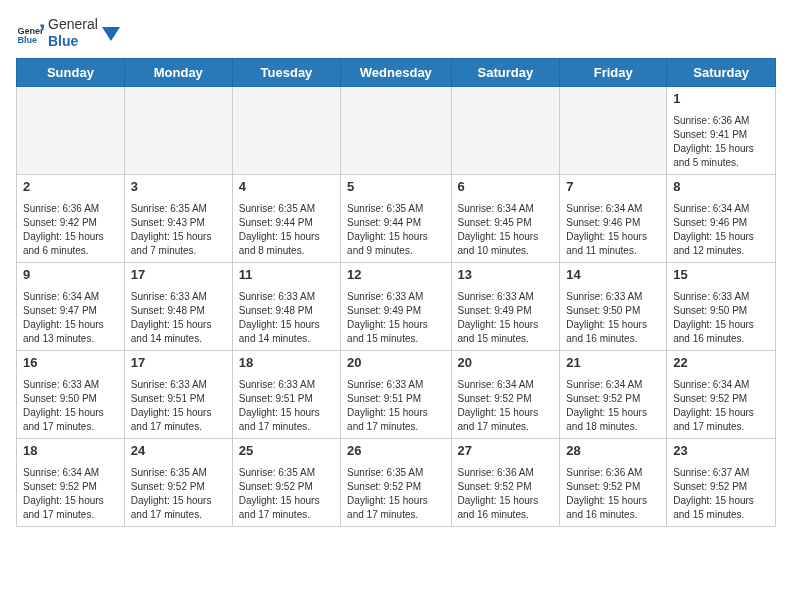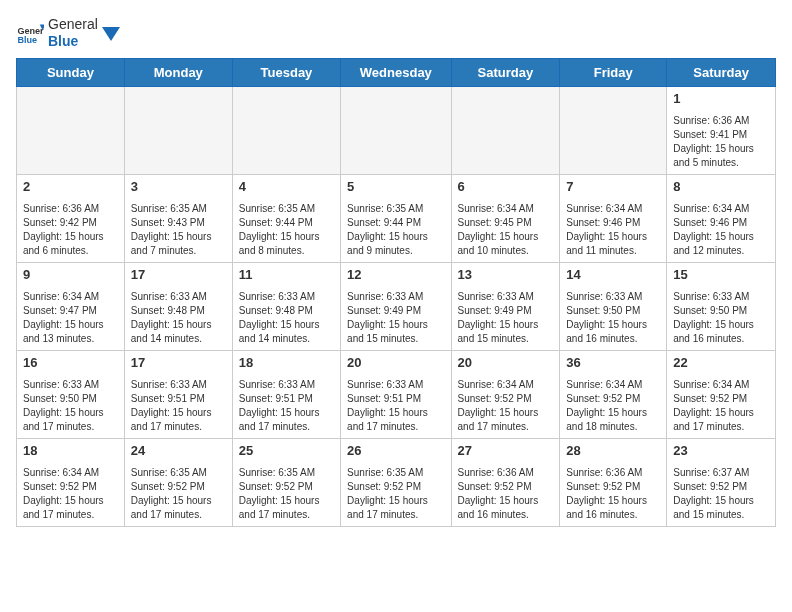--- a/index.html
+++ b/index.html
@@ -261,21 +261,21 @@
 and 17 minutes.</div>
         </td>
         <td>
           <div class="day-number">20</div>
           <div class="day-info" style="white-space: pre-line;">Sunrise: 6:34 AM
 Sunset: 9:52 PM
 Daylight: 15 hours
 and 17 minutes.</div>
         </td>
         <td>
-          <div class="day-number">36</div>
+          <div class="day-number">21</div>
           <div class="day-info" style="white-space: pre-line;">Sunrise: 6:34 AM
 Sunset: 9:52 PM
 Daylight: 15 hours
 and 18 minutes.</div>
         </td>
         <td>
           <div class="day-number">22</div>
           <div class="day-info" style="white-space: pre-line;">Sunrise: 6:34 AM
 Sunset: 9:52 PM
 Daylight: 15 hours

